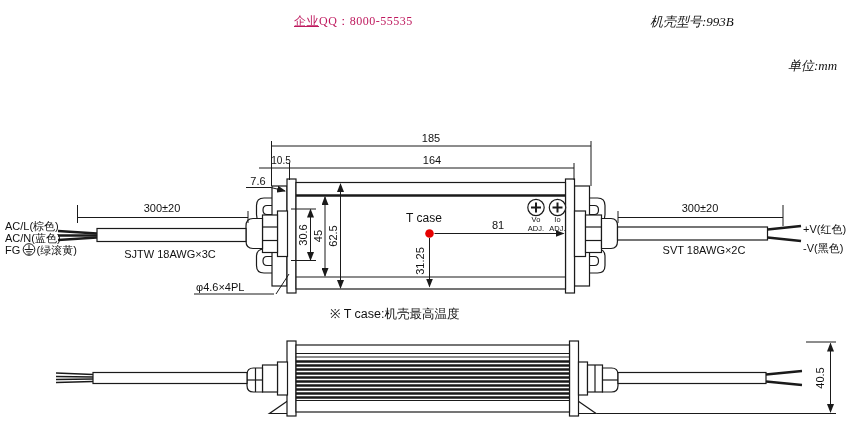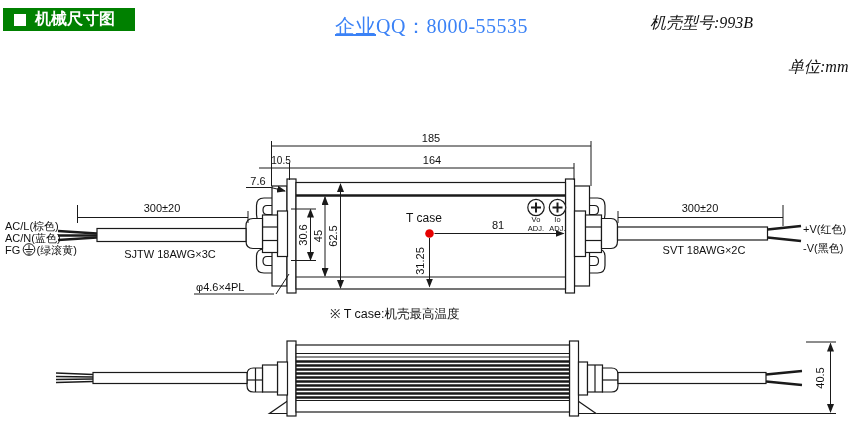--- a/index.html
+++ b/index.html
@@ -3,39 +3,35 @@
 <meta charset="utf-8">
 <style>
   html,body{margin:0;padding:0;background:#fff;}
   .page{position:relative;width:854px;height:425px;background:#ffffff;overflow:hidden;
         font-family:"Liberation Sans",sans-serif;}
   .badge{position:absolute;left:3px;top:8px;width:132px;height:23px;background:#008000;
          color:#fff;display:flex;align-items:center;gap:9px;padding-left:11px;
          box-sizing:border-box;font-weight:bold;font-size:16px;}
   .badge-sq{width:12px;height:12px;background:#ffffff;display:inline-block;flex:0 0 auto;}
   .qq{position:absolute;left:294px;top:13px;font-family:"Liberation Serif",serif;
-      font-size:20px;color:#3b82f6;letter-spacing:.5px;white-space:nowrap;margin-left:41px;}
+      font-size:12px;color:#be185d;letter-spacing:.5px;white-space:nowrap;}
   .qq .u{text-decoration:underline;}
   .hmeta{position:absolute;top:13px;font-family:"Liberation Serif",serif;font-style:italic;
-         font-size:16px;color:#111;white-space:nowrap;}
+         font-size:13px;color:#111;white-space:nowrap;}
   .model{left:650px;} .unitl{left:788px;margin-top:44px;}
   svg.drawing{position:absolute;left:0;top:0;}
   svg text{font-family:"Liberation Sans",sans-serif;fill:#111;stroke:none;}
   .dim{font-size:11px;} .dimS{font-size:10px;} .lbl{font-size:11px;}
   .tiny{font-size:7.5px;} .tcase{font-size:12px;} .note{font-size:12.5px;}
 </style>
 </head>
 <body>
 
 <div class="page">
 
-  <div class="badge">
-    <span class="badge-sq"></span>
-    <span>机械尺寸图</span>
-  </div>
   <div class="qq"><span class="u">企业</span><span>QQ：8000-55535</span></div>
   <div class="hmeta model">机壳型号:993B</div>
   <div class="hmeta unitl">单位:mm</div>
 
   <svg class="drawing" width="854" height="425" viewBox="0 0 854 425">
     <defs>
       <marker id="ah" orient="auto" markerWidth="9" markerHeight="7" refX="8" refY="3.5">
         <path d="M0,0 L9,3.5 L0,7 Z" fill="#1a1a1a"></path>
       </marker>
       <marker id="ahs" orient="auto-start-reverse" markerWidth="9" markerHeight="7" refX="8" refY="3.5">

